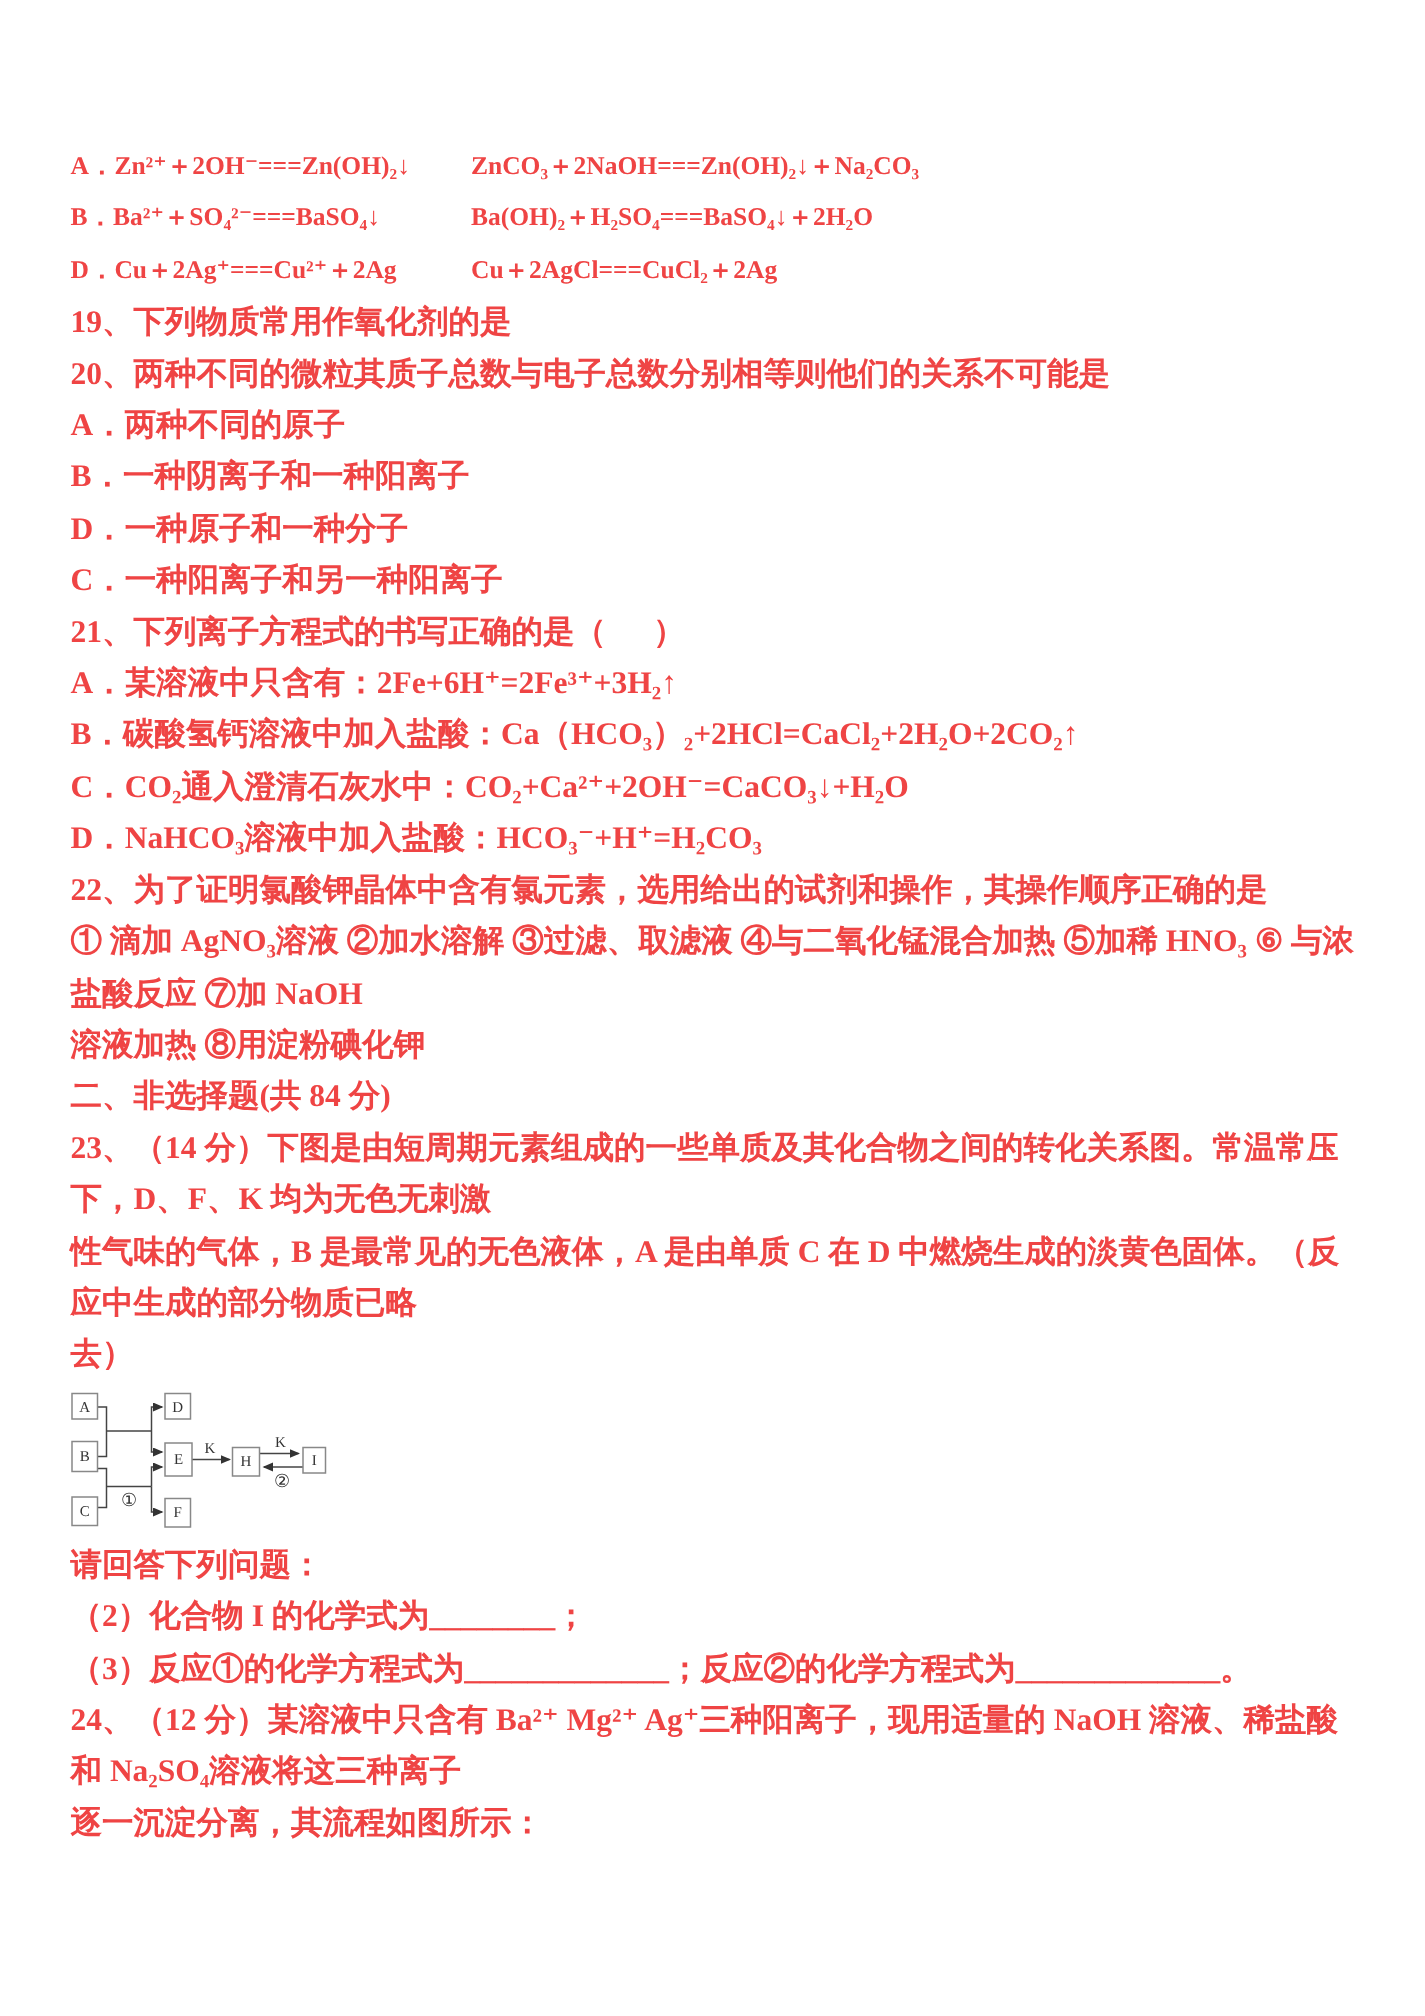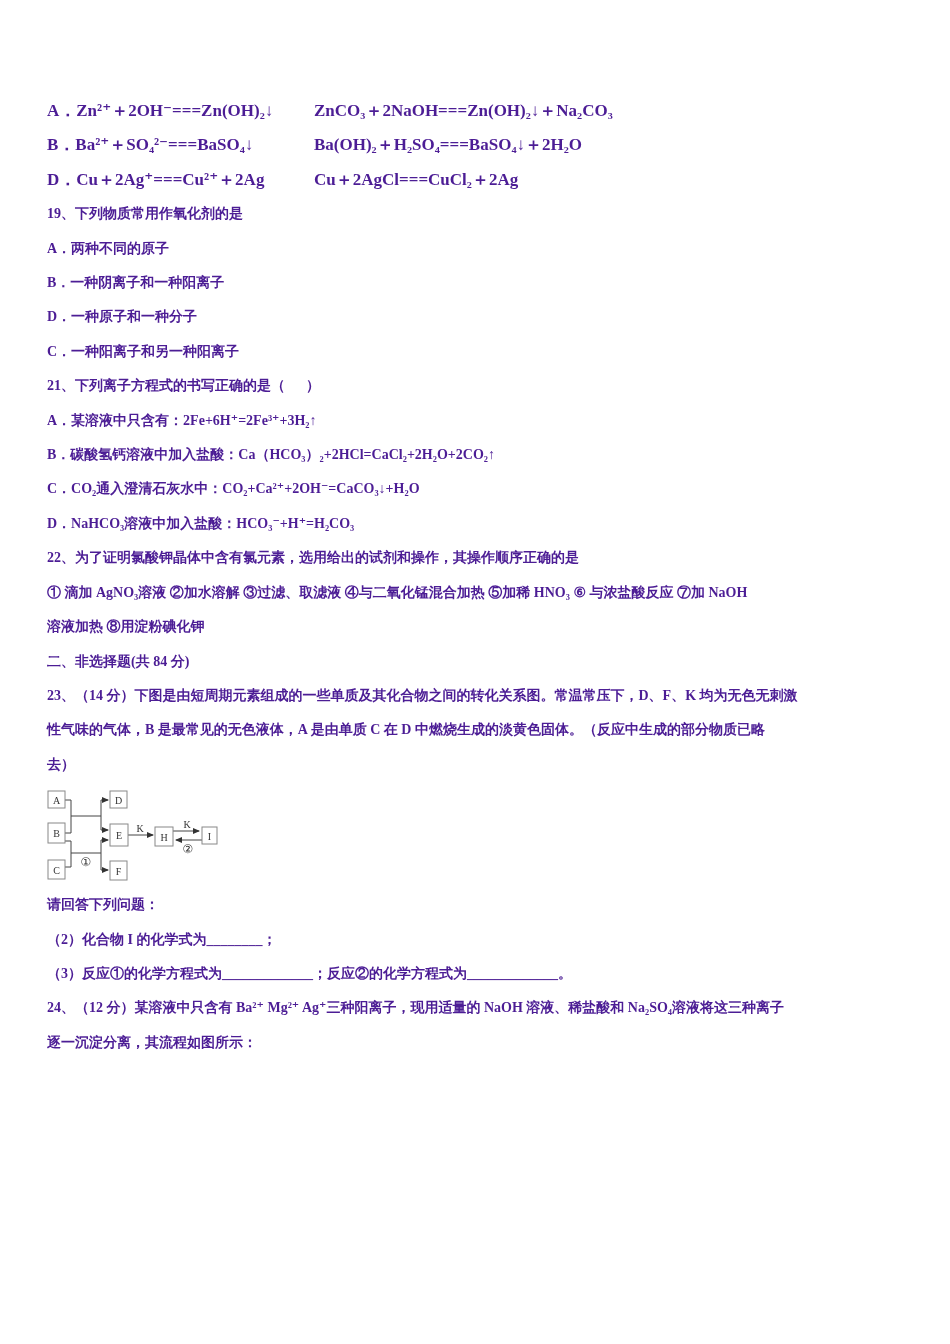--- a/index.html
+++ b/index.html
@@ -1,31 +1,31 @@
 <!DOCTYPE html>
 <html><head>
 <meta charset="utf-8">
 <style>
   * { margin:0; padding:0; box-sizing:border-box; }
   html,body { background:#ffffff; }
   .page {
     position:relative;
     width:950px; height:1344px;
     background:#ffffff;
-    color:#4c1d95;
+    color:#ef4444;
     font-family:"Liberation Serif","DejaVu Serif",serif;
     overflow:hidden;
   }
   .content {
     position:absolute;
     left:47px; top:94px; right:44px;
   }
   .line {
     line-height:34.4px;
-    font-size:14px;
+    font-size:21px;
     white-space:pre-wrap;
   }
   .cn { font-weight:600; }           
   .eq { font-weight:700; font-size:17px; } 
   .seg1 { display:inline-block; min-width:253px; margin-right:14px; }
   .opt-grid {
     display:grid;
     grid-template-columns:168px 163px 165px 1fr;
     line-height:34.4px;
     font-size:16.5px;
@@ -44,20 +44,21 @@
 
 <div class="page">
   <div class="content">
 
     <div class="line eq"><span class="seg1">A．Zn²⁺＋2OH⁻===Zn(OH)₂↓</span><span>ZnCO₃＋2NaOH===Zn(OH)₂↓＋Na₂CO₃</span></div>
     <div class="line eq"><span class="seg1">B．Ba²⁺＋SO₄²⁻===BaSO₄↓</span><span>Ba(OH)₂＋H₂SO₄===BaSO₄↓＋2H₂O</span></div>
     <div class="line eq"><span class="seg1">D．Cu＋2Ag⁺===Cu²⁺＋2Ag</span><span>Cu＋2AgCl===CuCl₂＋2Ag</span></div>
 
     <div class="line cn">19、下列物质常用作氧化剂的是</div>
 
+    <div class="line cn">20、两种不同的微粒其质子总数与电子总数分别相等则他们的关系不可能是</div>
     <div class="line cn">A．两种不同的原子</div>
     <div class="line cn">B．一种阴离子和一种阳离子</div>
     <div class="line cn">D．一种原子和一种分子</div>
     <div class="line cn">C．一种阳离子和另一种阳离子</div>
 
     <div class="line cn">21、下列离子方程式的书写正确的是（      ）</div>
     <div class="line cn">A．某溶液中只含有：2Fe+6H⁺=2Fe³⁺+3H₂↑</div>
     <div class="line cn">B．碳酸氢钙溶液中加入盐酸：Ca（HCO₃）₂+2HCl=CaCl₂+2H₂O+2CO₂↑</div>
     <div class="line cn">C．CO₂通入澄清石灰水中：CO₂+Ca²⁺+2OH⁻=CaCO₃↓+H₂O</div>
     <div class="line cn">D．NaHCO₃溶液中加入盐酸：HCO₃⁻+H⁺=H₂CO₃</div>

